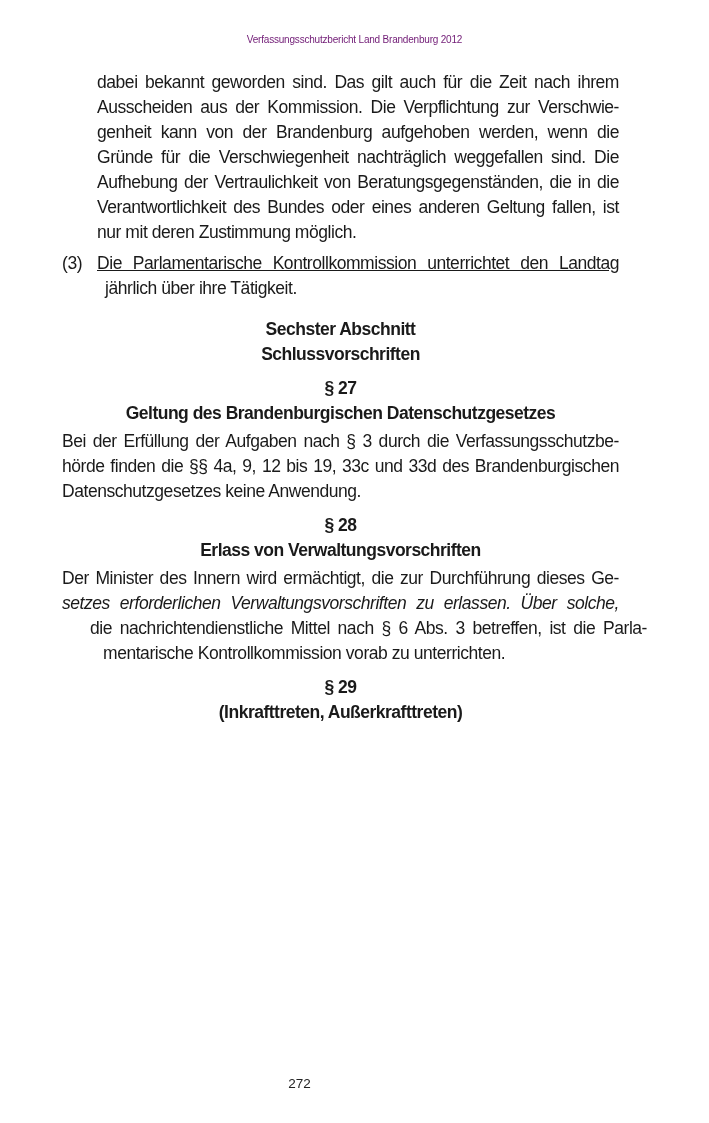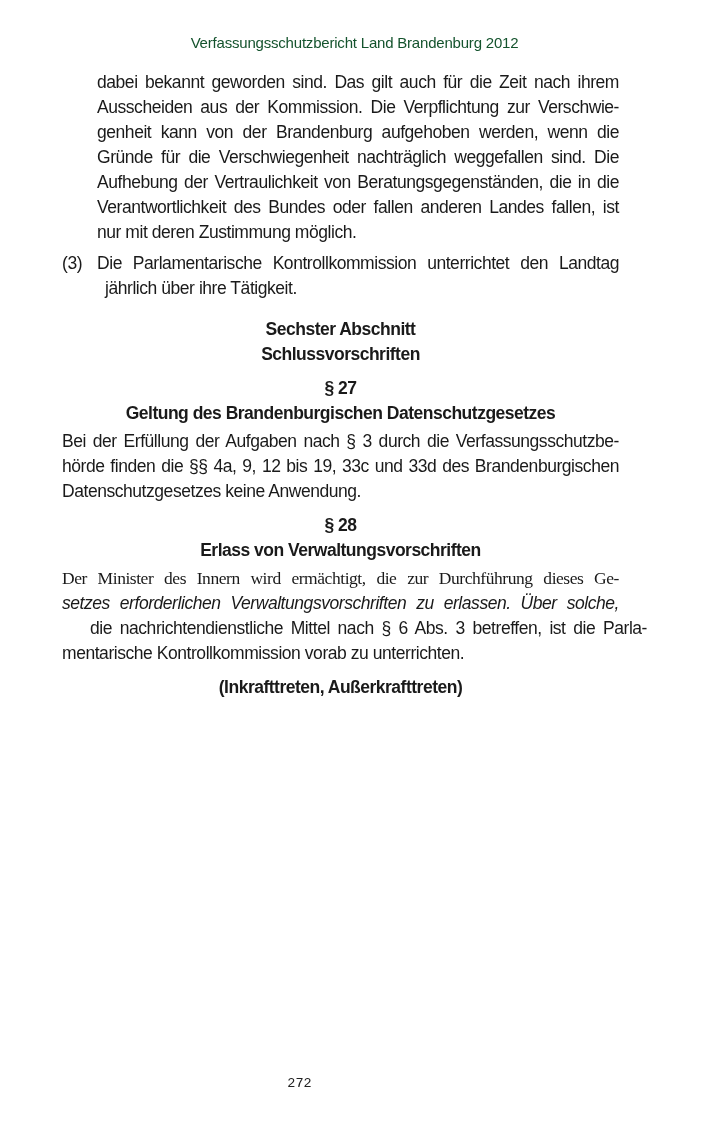--- a/index.html
+++ b/index.html
@@ -14,22 +14,22 @@
       overflow: hidden;
       font-family: "Liberation Sans", sans-serif;
       color: #1a1a1a;
     }
     .running-header {
       position: absolute;
       top: 34px;
       left: 0;
       width: 709px;
       text-align: center;
-      font-size: 15px;
-      color: #14532d;
+      font-size: 10px;
+      color: #701a75;
       letter-spacing: -0.2px;
     }
     .content {
       position: absolute;
       top: 70px;
       left: 62px;
       width: 557px;
     }
     .line {
       display: block;
@@ -71,45 +71,44 @@
     .gap-md { height: 9px; }
     .gap-sm { height: 6px; }
     .page-number {
       position: absolute;
       top: 1076px;
       left: 0;
       width: 599px;
       text-align: center;
       font-size: 13.5px;
       color: #222;
-      font-family: Liberation Mono, monospace;
     }
   </style>
 </head>
 <body>
 
 <div class="running-header">Verfassungsschutzbericht Land Brandenburg 2012</div>
 
 <div class="content">
 
   <div class="indent">
     <span class="line" style="display: block; text-align: justify; text-align-last: justify; width: 522px;">dabei bekannt geworden sind. Das gilt auch für die Zeit nach ihrem</span>
     <span class="line" style="display: block; text-align: justify; text-align-last: justify; width: 522px;">Ausscheiden aus der Kommission. Die Verpflichtung zur Verschwie-</span>
     <span class="line" style="display: block; text-align: justify; text-align-last: justify; width: 522px;">genheit kann von der Brandenburg aufgehoben werden, wenn die</span>
     <span class="line" style="display: block; text-align: justify; text-align-last: justify; width: 522px;">Gründe für die Verschwiegenheit nachträglich weggefallen sind. Die</span>
     <span class="line" style="display: block; text-align: justify; text-align-last: justify; width: 522px;">Aufhebung der Vertraulichkeit von Beratungsgegenständen, die in die</span>
-    <span class="line" style="display: block; text-align: justify; text-align-last: justify; width: 522px;">Verantwortlichkeit des Bundes oder fallen anderen Landes fallen, ist</span>
+    <span class="line" style="display: block; text-align: justify; text-align-last: justify; width: 522px;">Verantwortlichkeit des Bundes oder eines anderen Geltung fallen, ist</span>
     <span class="line last" style="display: block; text-align: left; text-align-last: left;">nur mit deren Zustimmung möglich.</span>
   </div>
 
   <div class="gap-sm"></div>
 
   <div class="indent para-num-row">
     <span class="para-num">(3)</span>
-    <span class="line" style="display: block; text-align: justify; text-align-last: justify; width: 522px;">Die Parlamentarische Kontrollkommission unterrichtet den Landtag</span>
+    <span class="line" style="display: block; text-align: justify; text-align-last: justify; width: 522px; text-decoration: underline;">Die Parlamentarische Kontrollkommission unterrichtet den Landtag</span>
     <span class="line last" style="display: block; text-align: left; text-align-last: left; margin-left: 8px;">jährlich über ihre Tätigkeit.</span>
   </div>
 
   <div class="gap-lg"></div>
 
   <div>
     <span class="heading">Sechster Abschnitt</span>
     <span class="heading">Schlussvorschriften</span>
   </div>
 
@@ -123,27 +122,28 @@
     <span class="line" style="display: block; text-align: justify; text-align-last: justify; width: 557px;">hörde finden die §§ 4a, 9, 12 bis 19, 33c und 33d des Brandenburgischen</span>
     <span class="line last" style="display: block; text-align: center; text-align-last: left;">Datenschutzgesetzes keine Anwendung.</span>
   </div>
 
   <div class="gap-md"></div>
 
   <div>
     <span class="heading">§ 28</span>
     <span class="heading">Erlass von Verwaltungsvorschriften</span>
     <div class="gap-sm" style="height:3px"></div>
-    <span class="line" style="display: block; text-align: justify; text-align-last: justify; width: 557px; font-family: Liberation Serif, serif;">Der Minister des Innern wird ermächtigt, die zur Durchführung dieses Ge-</span>
+    <span class="line" style="display: block; text-align: justify; text-align-last: justify; width: 557px;">Der Minister des Innern wird ermächtigt, die zur Durchführung dieses Ge-</span>
     <span class="line" style="display: block; text-align: justify; text-align-last: justify; width: 557px; font-style: italic;">setzes erforderlichen Verwaltungsvorschriften zu erlassen. Über solche,</span>
     <span class="line" style="display: block; text-align: justify; text-align-last: justify; width: 557px; margin-left: 28px;">die nachrichtendienstliche Mittel nach § 6 Abs. 3 betreffen, ist die Parla-</span>
-    <span class="line last" style="display: block; text-align: left; text-align-last: left;">mentarische Kontrollkommission vorab zu unterrichten.</span>
+    <span class="line last" style="display: block; text-align: left; text-align-last: left; margin-left: 41px;">mentarische Kontrollkommission vorab zu unterrichten.</span>
   </div>
 
   <div class="gap-md"></div>
 
   <div>
+    <span class="heading">§ 29</span>
     <span class="heading">(Inkrafttreten, Außerkrafttreten)</span>
   </div>
 
 </div>
 
 <div class="page-number">272</div>
 
 </body></html>

